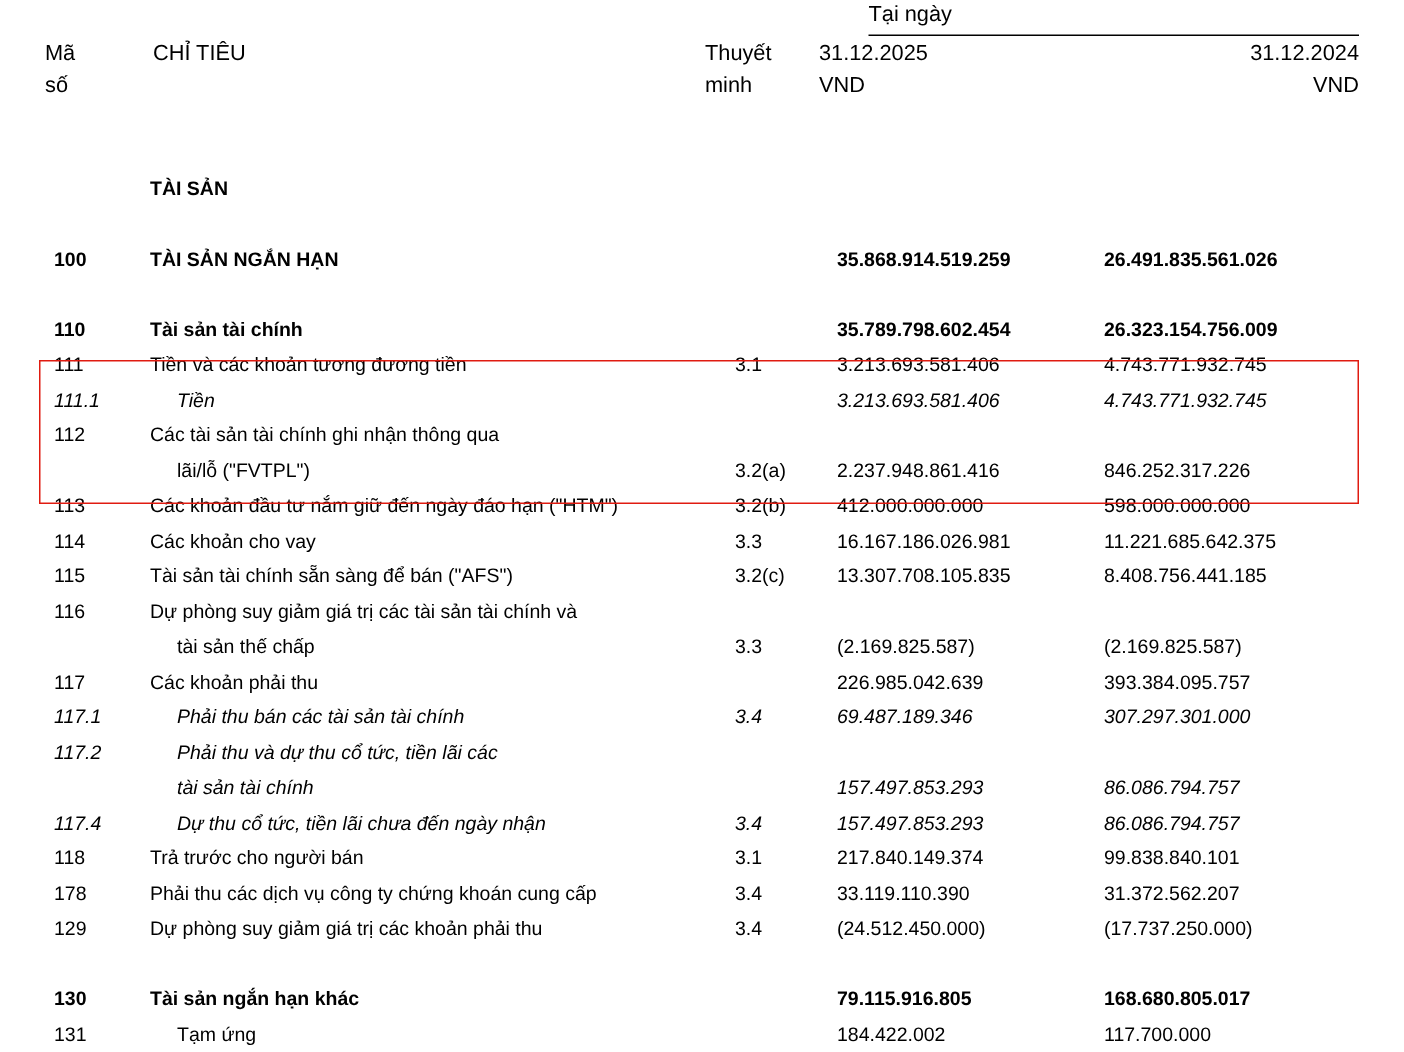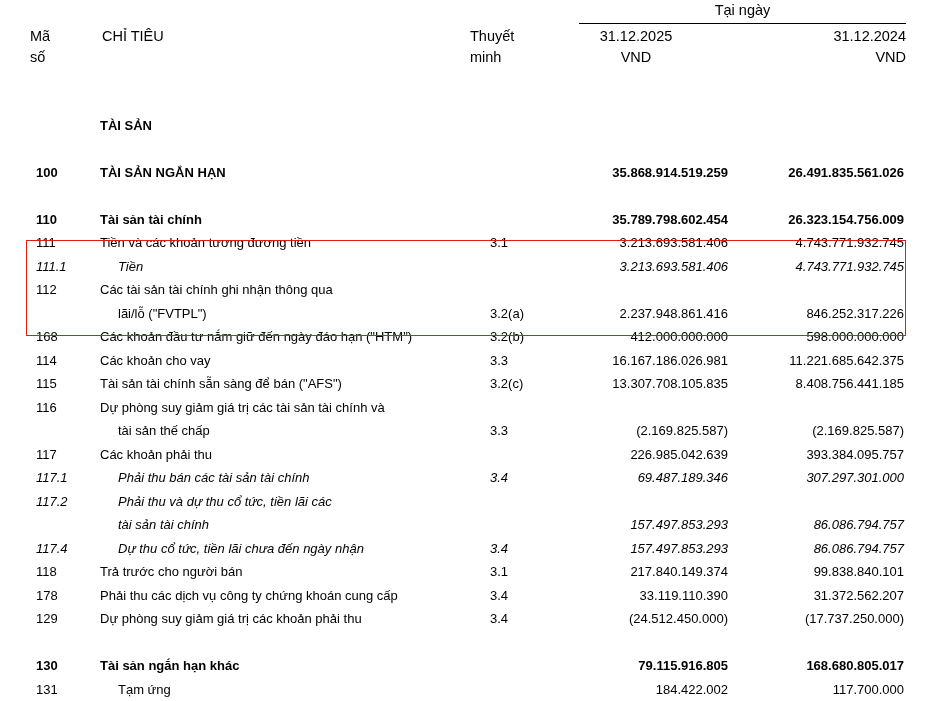--- a/index.html
+++ b/index.html
@@ -52,40 +52,39 @@
     padding-left: 10px !important;
     white-space: nowrap;
   }
   .label.indent1 { padding-left: 10px !important; }
   .label.indent2 { padding-left: 28px !important; }
   .note {
     text-align: left;
     white-space: nowrap;
   }
   .val {
-    text-align: right;
+    text-align: left;
     padding-right: 8px !important;
     white-space: nowrap;
   }
   .bold { font-weight: bold; }
   .ital { font-style: italic; }
 
   
   .hdr-wrap {
     position: relative;
     width: 880px;
     margin-left: 26px;
     height: 86px;
   }
   .hdr-taingay {
     position: absolute;
     left: 553px;
     top: 2px;
     width: 327px;
-    text-align: center;
     font-size: 14.5px;
   }
   .hdr-rule {
     position: absolute;
     left: 553px;
     top: 23px;
     width: 327px;
     height: 1px;
     background: #000;
   }
@@ -108,21 +107,21 @@
     left: 444px;
     top: 26px;
     font-size: 14.5px;
     line-height: 21px;
   }
   .hdr-d1 {
     position: absolute;
     left: 520px;
     top: 26px;
     width: 180px;
-    text-align: center;
+    text-align: left;
     font-size: 14.5px;
     line-height: 21px;
   }
   .hdr-d2 {
     position: absolute;
     left: 700px;
     top: 26px;
     width: 180px;
     text-align: right;
     font-size: 14.5px;
@@ -232,21 +231,21 @@
           <td class="val"></td>
         </tr>
         <tr>
           <td class="code"></td>
           <td class="label indent2">lãi/lỗ ("FVTPL")</td>
           <td class="note">3.2(a)</td>
           <td class="val">2.237.948.861.416</td>
           <td class="val">846.252.317.226</td>
         </tr>
         <tr>
-          <td class="code">168</td>
+          <td class="code">113</td>
           <td class="label indent1">Các khoản đầu tư nắm giữ đến ngày đáo hạn ("HTM")</td>
           <td class="note">3.2(b)</td>
           <td class="val">412.000.000.000</td>
           <td class="val">598.000.000.000</td>
         </tr>
         <tr>
           <td class="code">114</td>
           <td class="label indent1">Các khoản cho vay</td>
           <td class="note">3.3</td>
           <td class="val">16.167.186.026.981</td>

